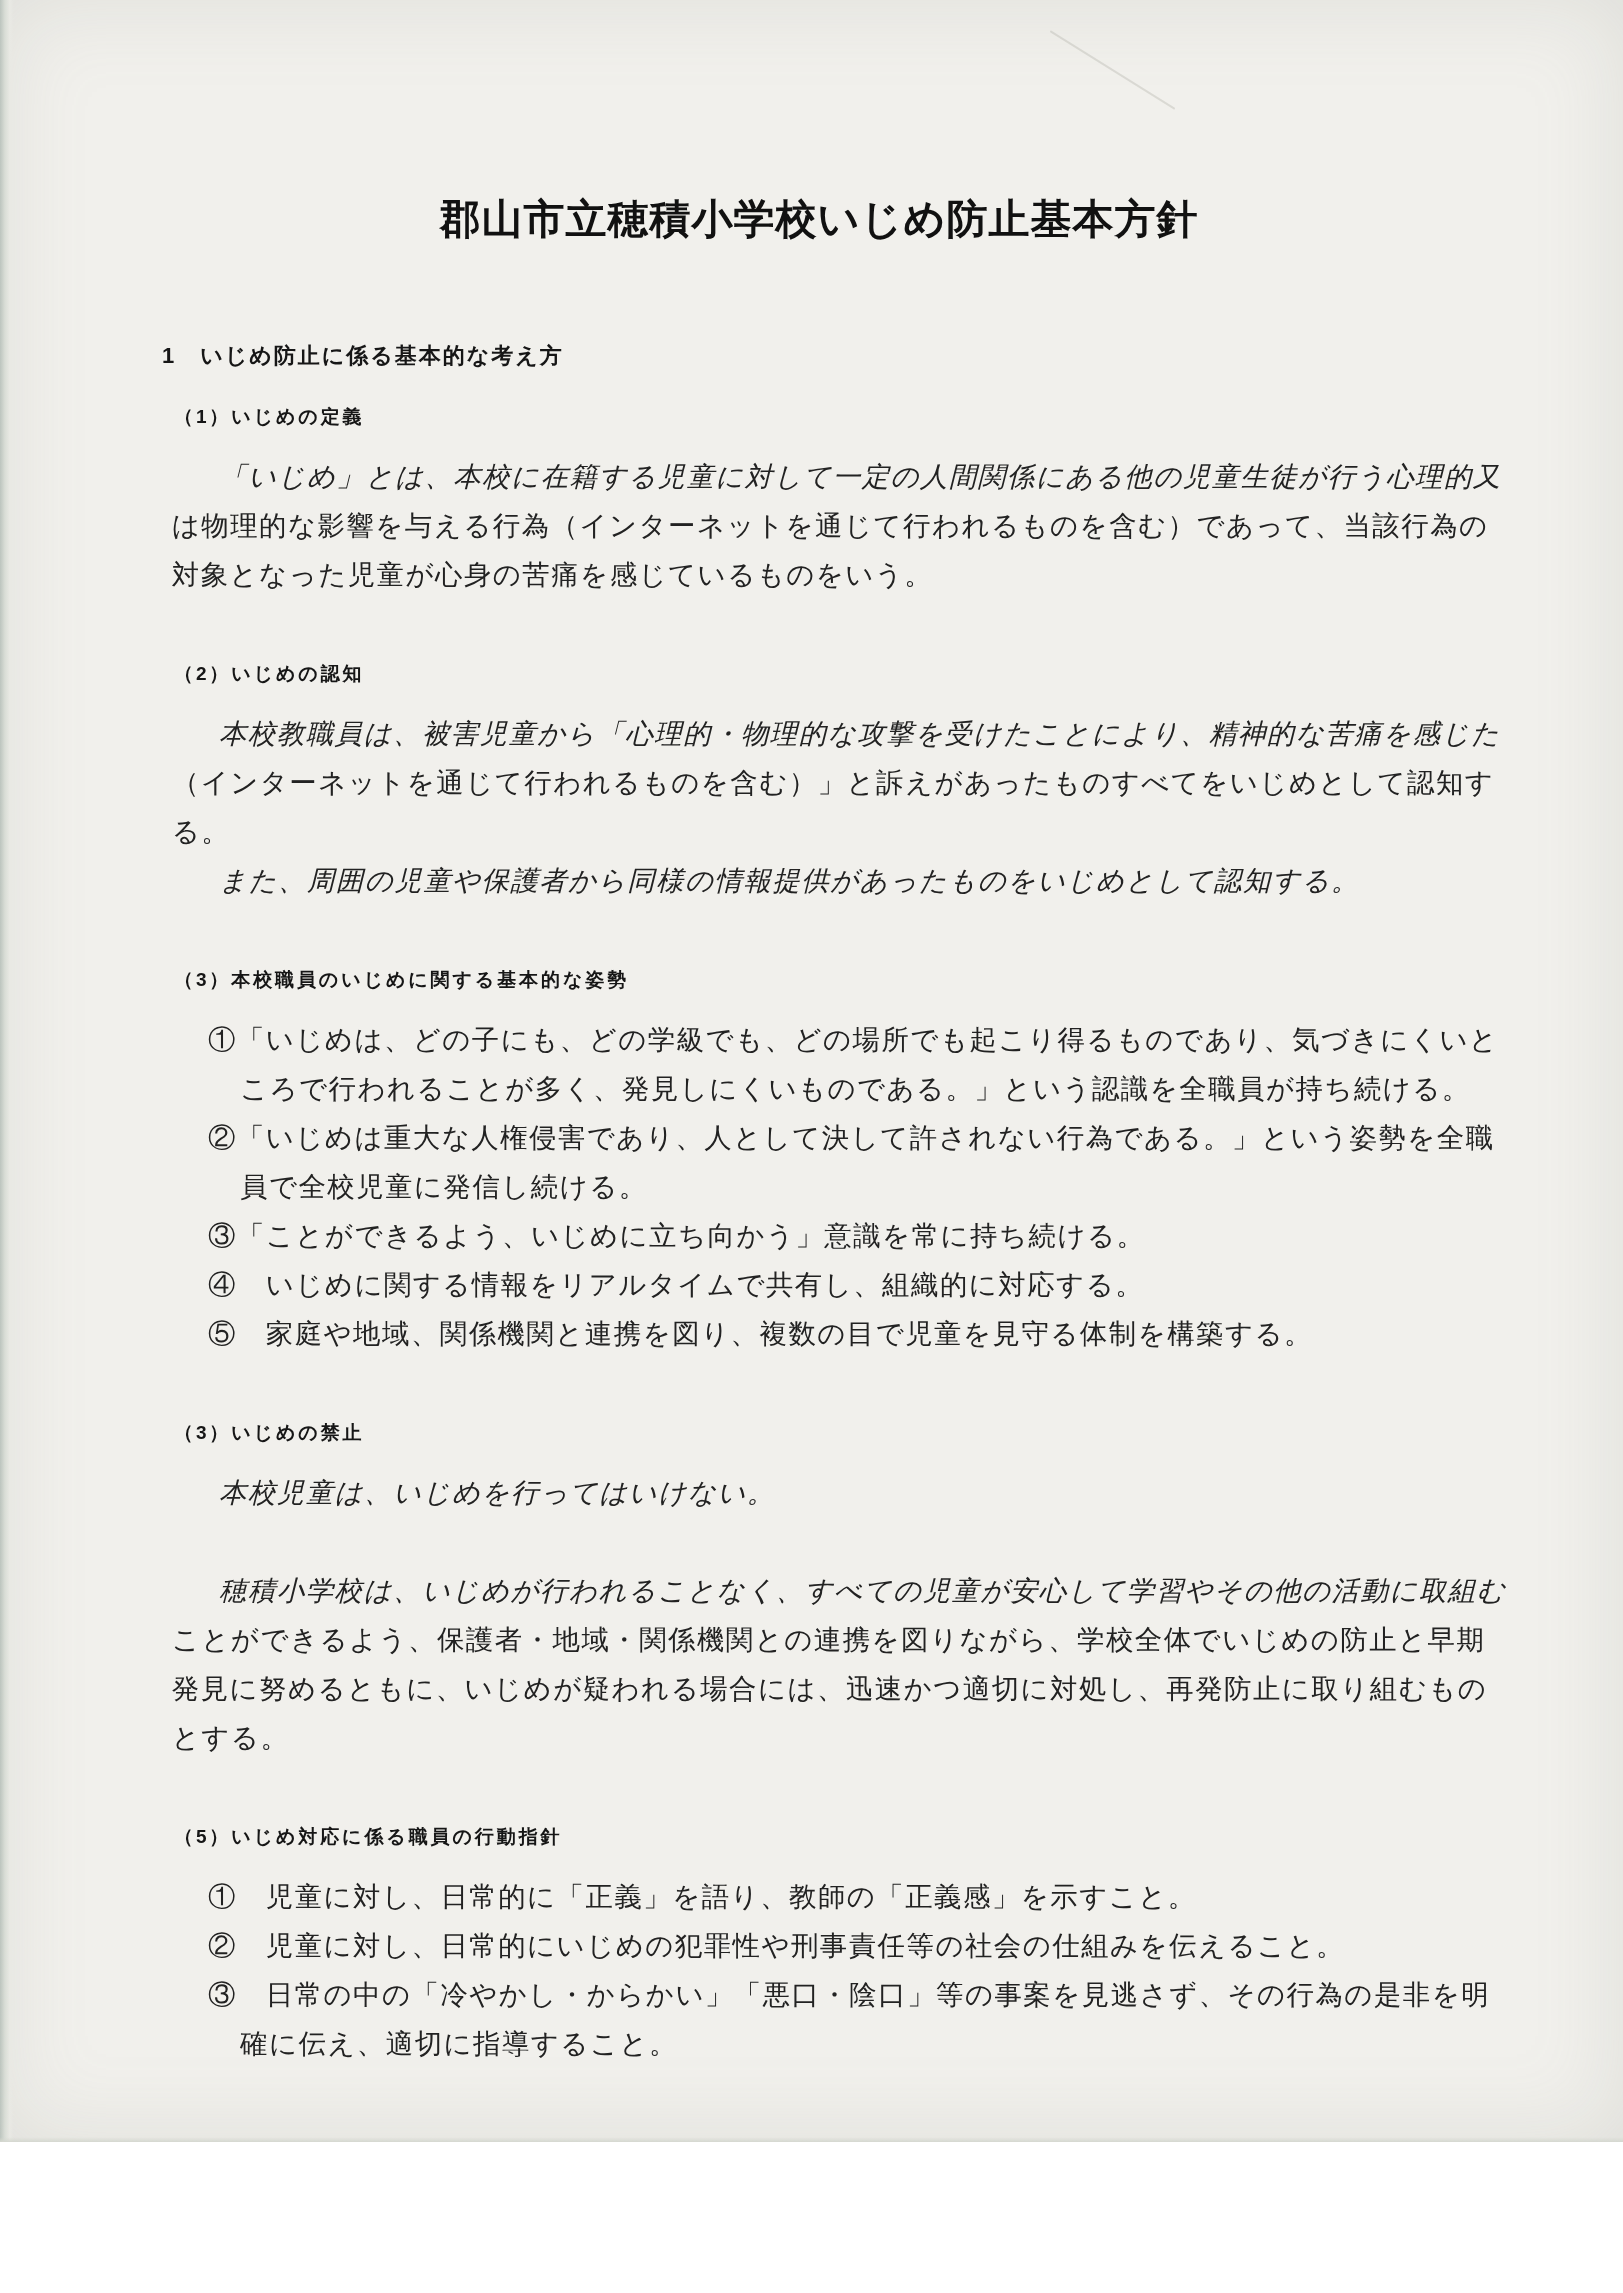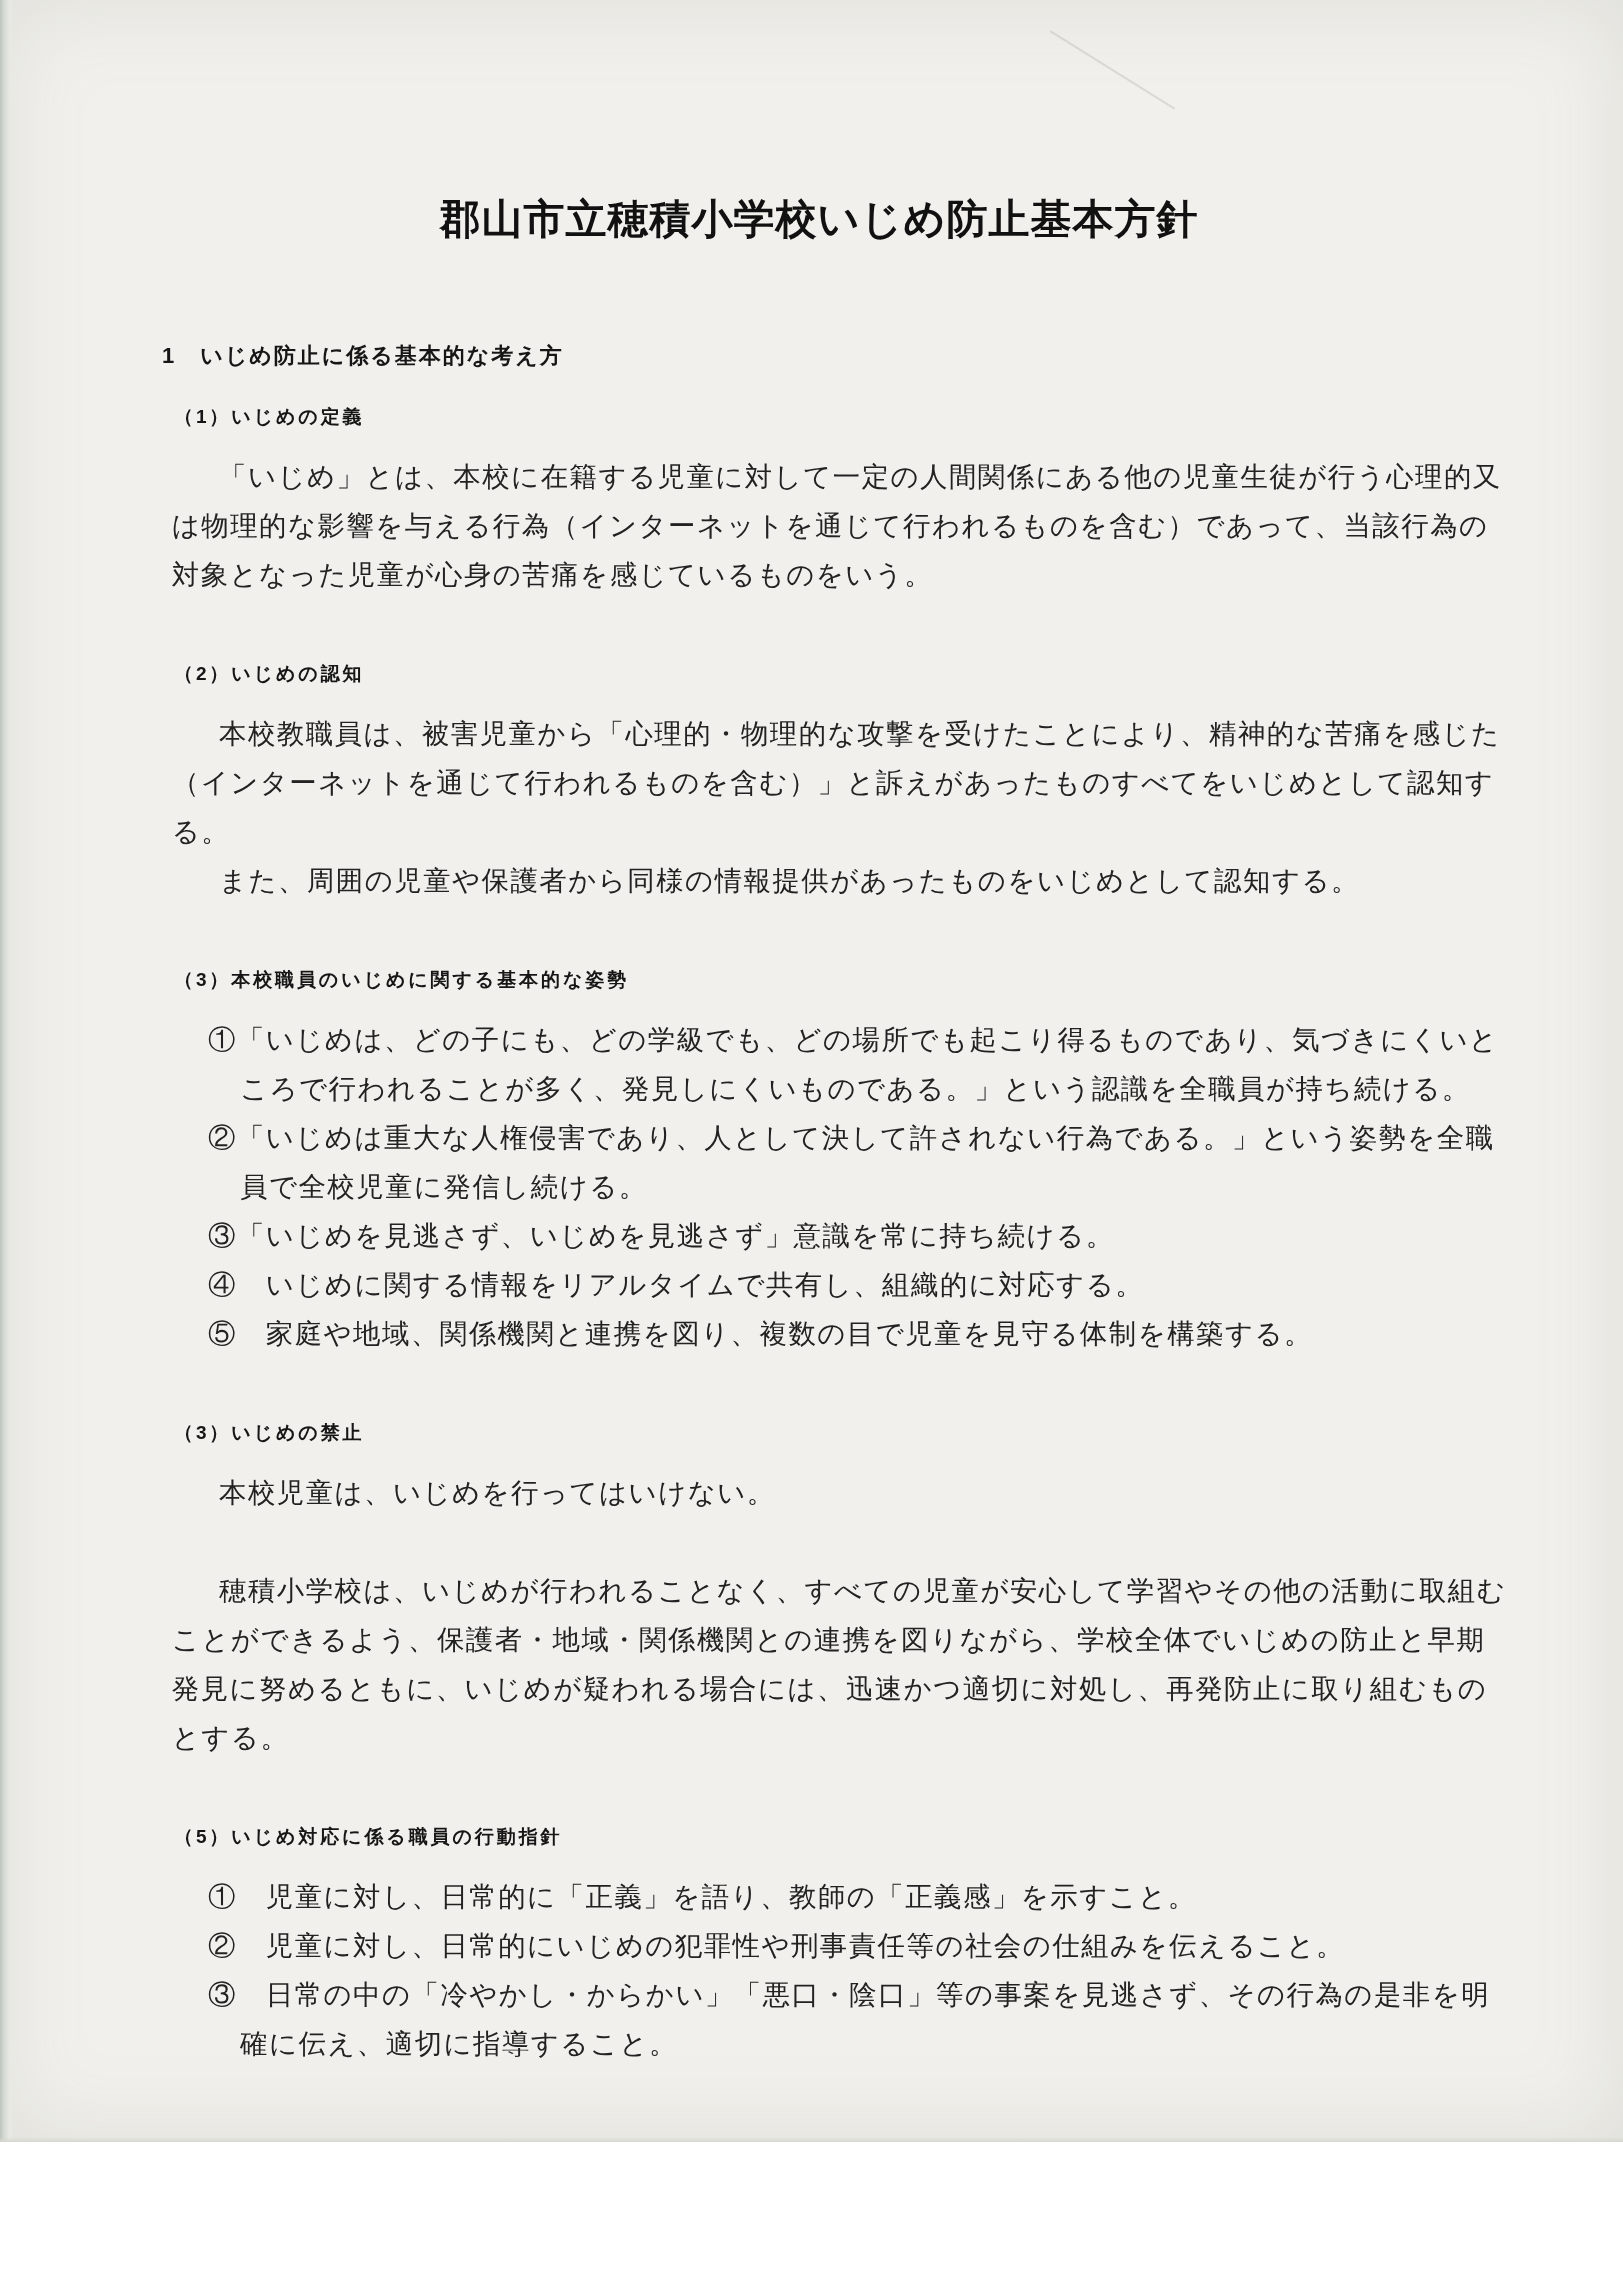--- a/index.html
+++ b/index.html
@@ -76,21 +76,21 @@
     color: #161616;
   }
   .line {
     font-family: "Liberation Serif", "DejaVu Serif", serif;
     font-size: 27.4px;
     line-height: 49px;
     letter-spacing: 1.5px;
     white-space: nowrap;
     color: #222222;
   }
-  .l-first    { padding-left: 57px; }  
+  .l-first    { padding-left: 57px; font-style: italic; }  
   .l-cont     { padding-left: 9.8px; }  
   .l-item     { padding-left: 46px; }  
   .l-itemcont { padding-left: 78px; }  
 </style>
 </head>
 <body>
 
 <div class="page">
   <div class="edge-left"></div>
   <div class="edge-bottom"></div>
@@ -116,21 +116,21 @@
       <div class="line l-cont">る。</div>
       <div class="line l-first">また、周囲の児童や保護者から同様の情報提供があったものをいじめとして認知する。</div>
     </section>
 
     <section class="section">
       <h3 class="label">（3）本校職員のいじめに関する基本的な姿勢</h3>
       <div class="line l-item">①「いじめは、どの子にも、どの学級でも、どの場所でも起こり得るものであり、気づきにくいと</div>
       <div class="line l-itemcont">ころで行われることが多く、発見しにくいものである。」という認識を全職員が持ち続ける。</div>
       <div class="line l-item">②「いじめは重大な人権侵害であり、人として決して許されない行為である。」という姿勢を全職</div>
       <div class="line l-itemcont">員で全校児童に発信し続ける。</div>
-      <div class="line l-item">③「いじめを見逃さず、いじめを見逃さず」意識を常に持ち続ける。</div>
+      <div class="line l-item">③「ことができるよう、いじめに立ち向かう」意識を常に持ち続ける。</div>
       <div class="line l-item">④　いじめに関する情報をリアルタイムで共有し、組織的に対応する。</div>
       <div class="line l-item">⑤　家庭や地域、関係機関と連携を図り、複数の目で児童を見守る体制を構築する。</div>
     </section>
 
     <section class="section">
       <h3 class="label">（3）いじめの禁止</h3>
       <div class="line l-first">本校児童は、いじめを行ってはいけない。</div>
     </section>
 
     <section class="section">

